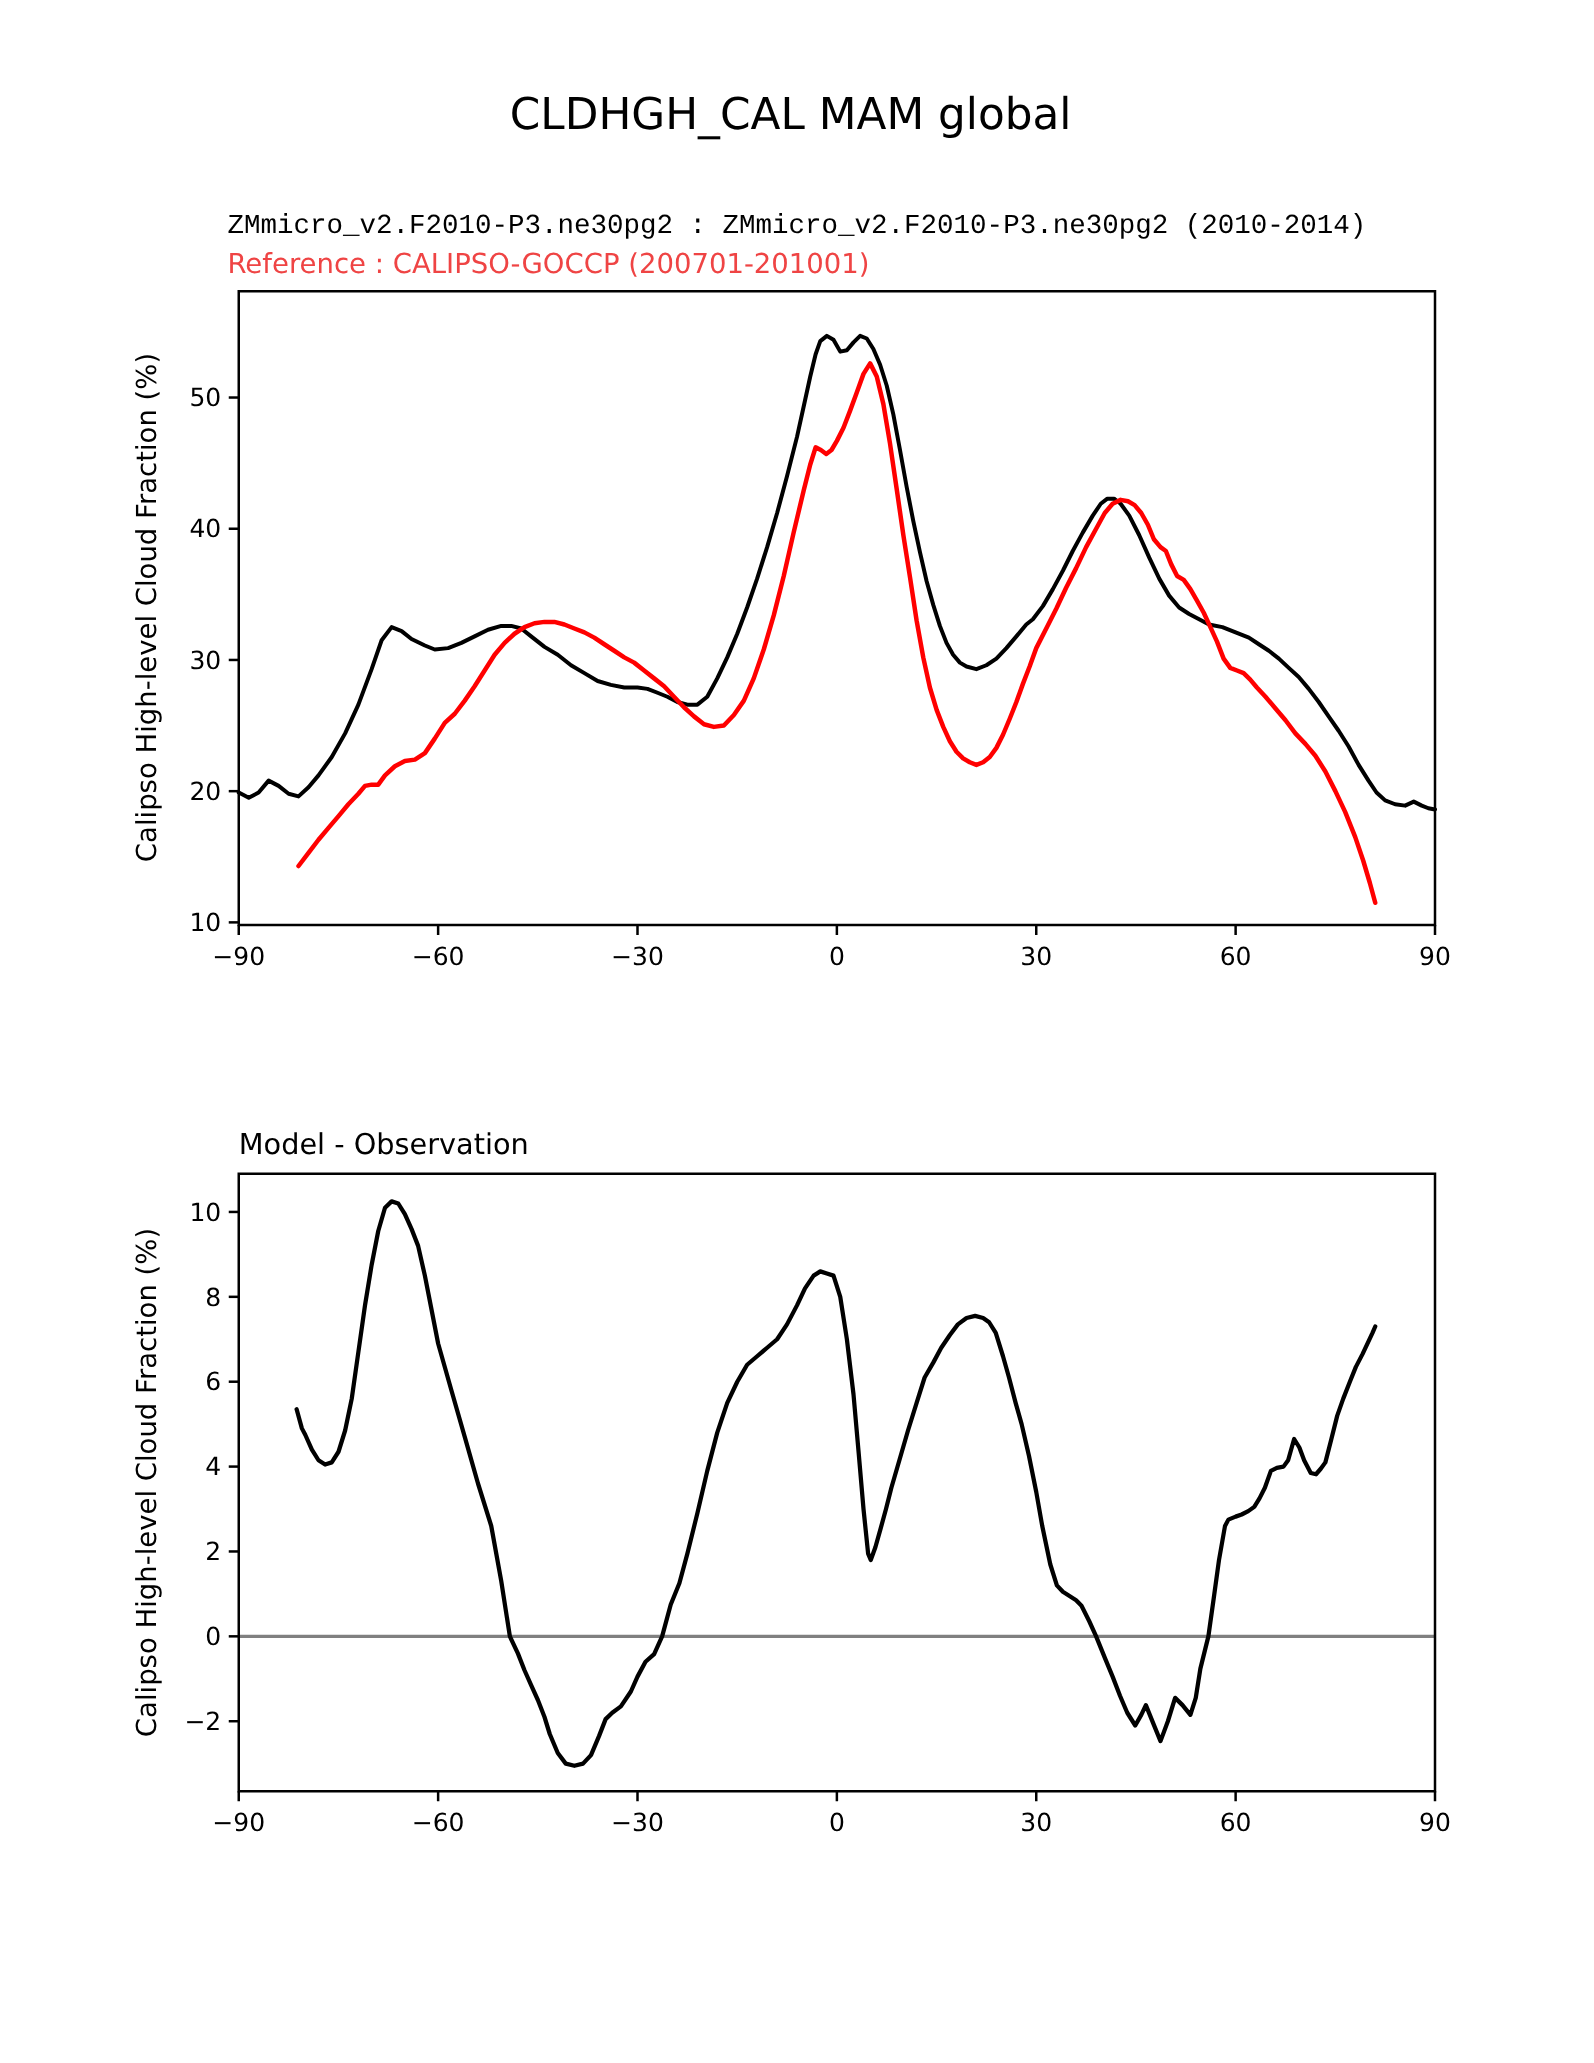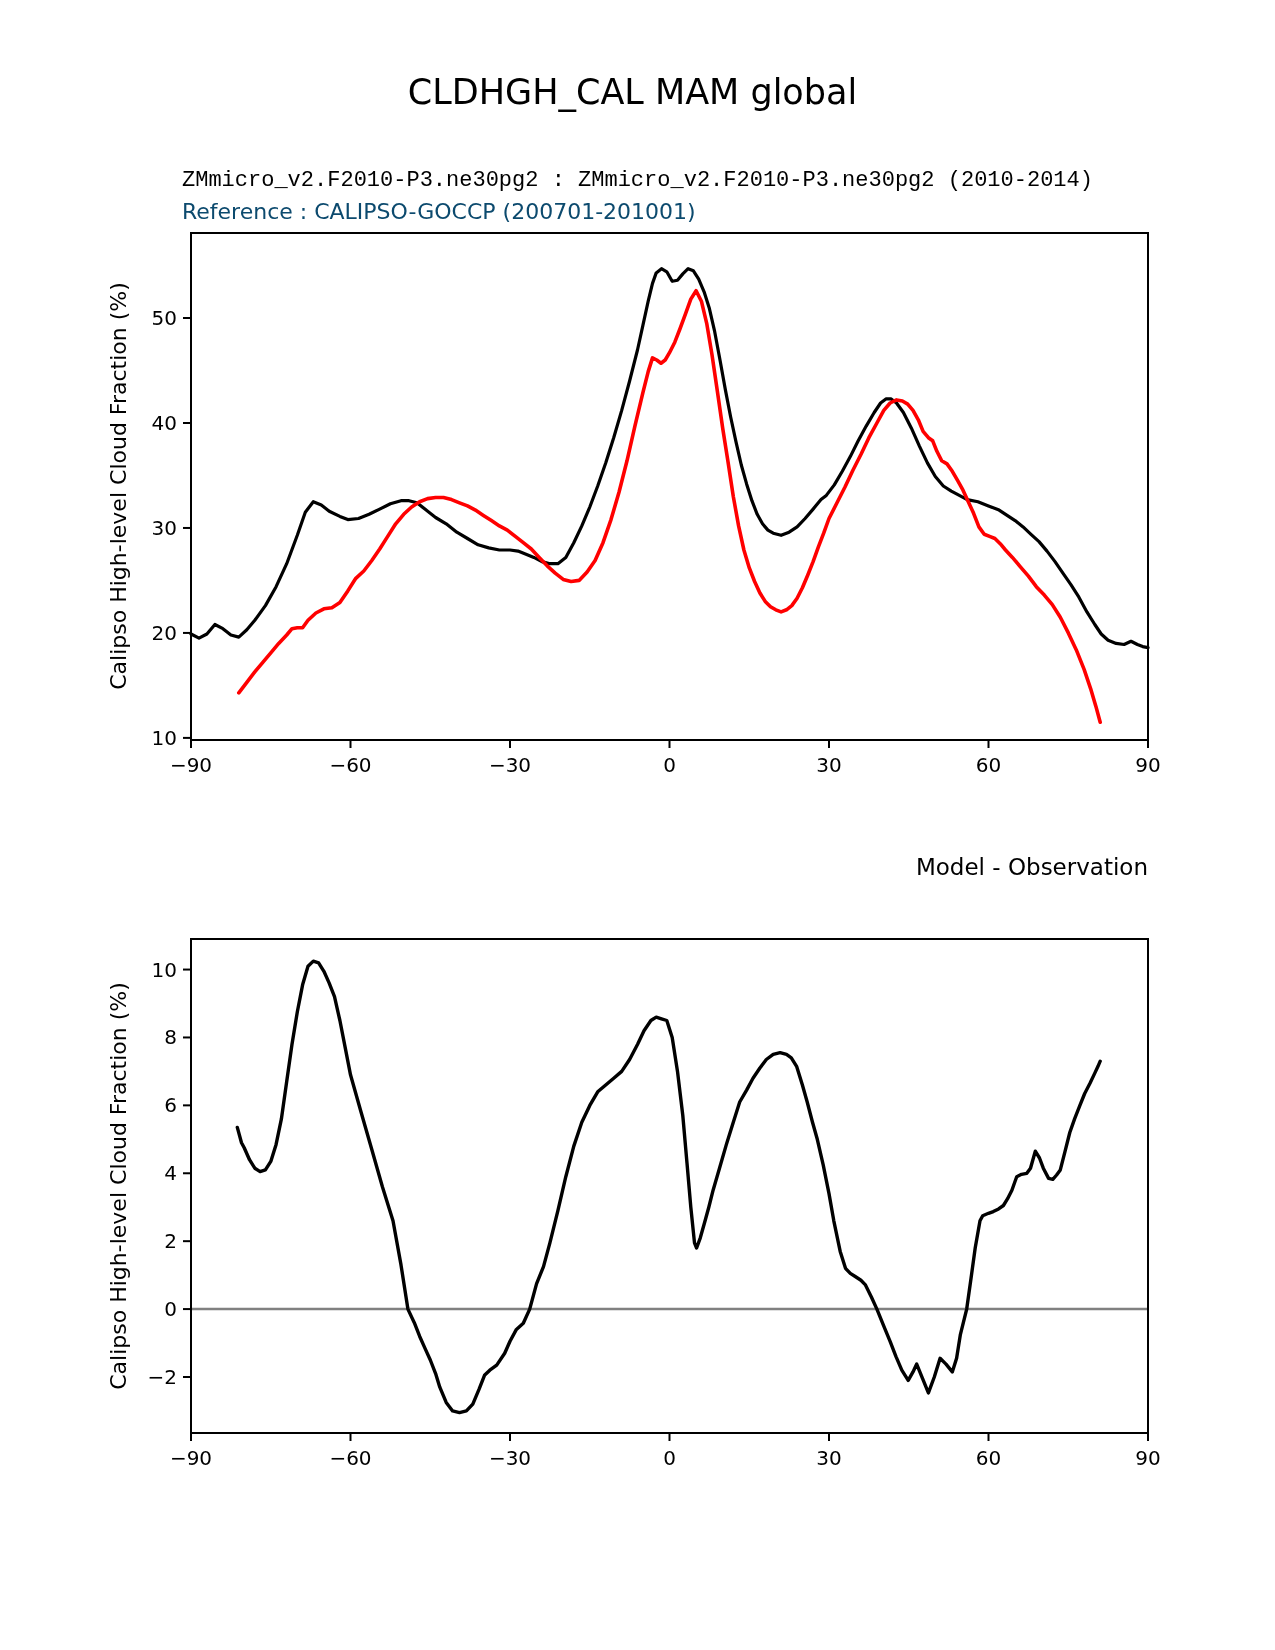--- a/index.html
+++ b/index.html
@@ -2,23 +2,23 @@
 <html><head>
 <meta charset="utf-8">
 <style>
   html,body{margin:0;padding:0;background:#ffffff;}
   .page{position:relative;width:1275px;height:1650px;background:#ffffff;
         font-family:"DejaVu Sans", sans-serif;color:#000;overflow:hidden;}
   .fig-title{position:absolute;left:0;top:72px;width:1265px;text-align:center;
              font-size:35px;color:#000;}
   .legend-line{position:absolute;left:182px;white-space:nowrap;font-size:22px;}
   .legend-model{top:168px;color:#000000;font-family:Liberation Mono, monospace;}
-  .legend-ref{top:199px;color:#0c4a6e;}
-  .sub-title{position:absolute;left:191px;width:957px;text-align:right;
-             top:854px;font-size:23px;color:#000;}
+  .legend-ref{top:199px;color:#ef4444;}
+  .sub-title{position:absolute;left:191px;width:957px;text-align:left;
+             top:903px;font-size:23px;color:#000;}
   .ylabel{position:absolute;left:118px;white-space:nowrap;font-size:22px;color:#000;
           transform:translate(-50%,-50%) rotate(-90deg);}
   .ylabel-top{top:486px;}
   .ylabel-bottom{top:1186px;}
   svg{position:absolute;left:0;top:0;}
   svg text{font-family:"DejaVu Sans", sans-serif;fill:#000;}
 </style>
 </head>
 <body>
 

